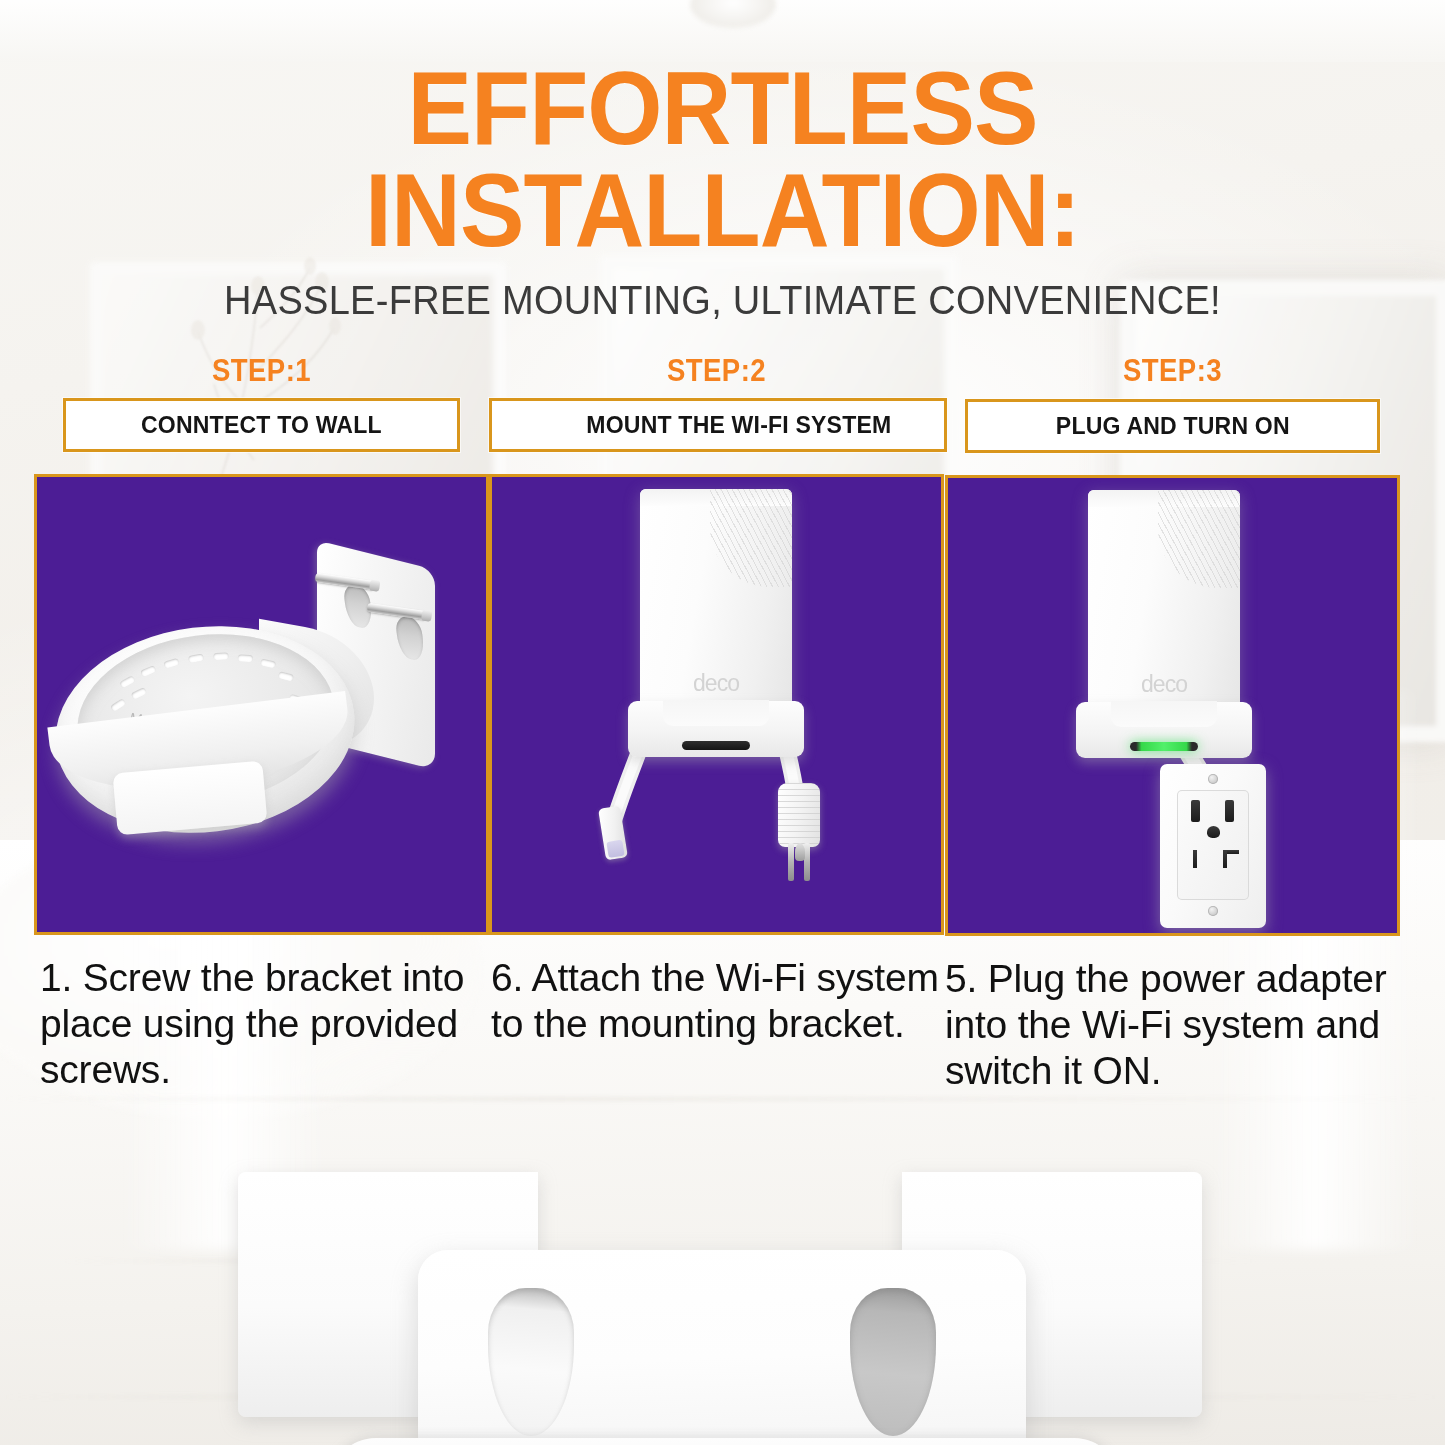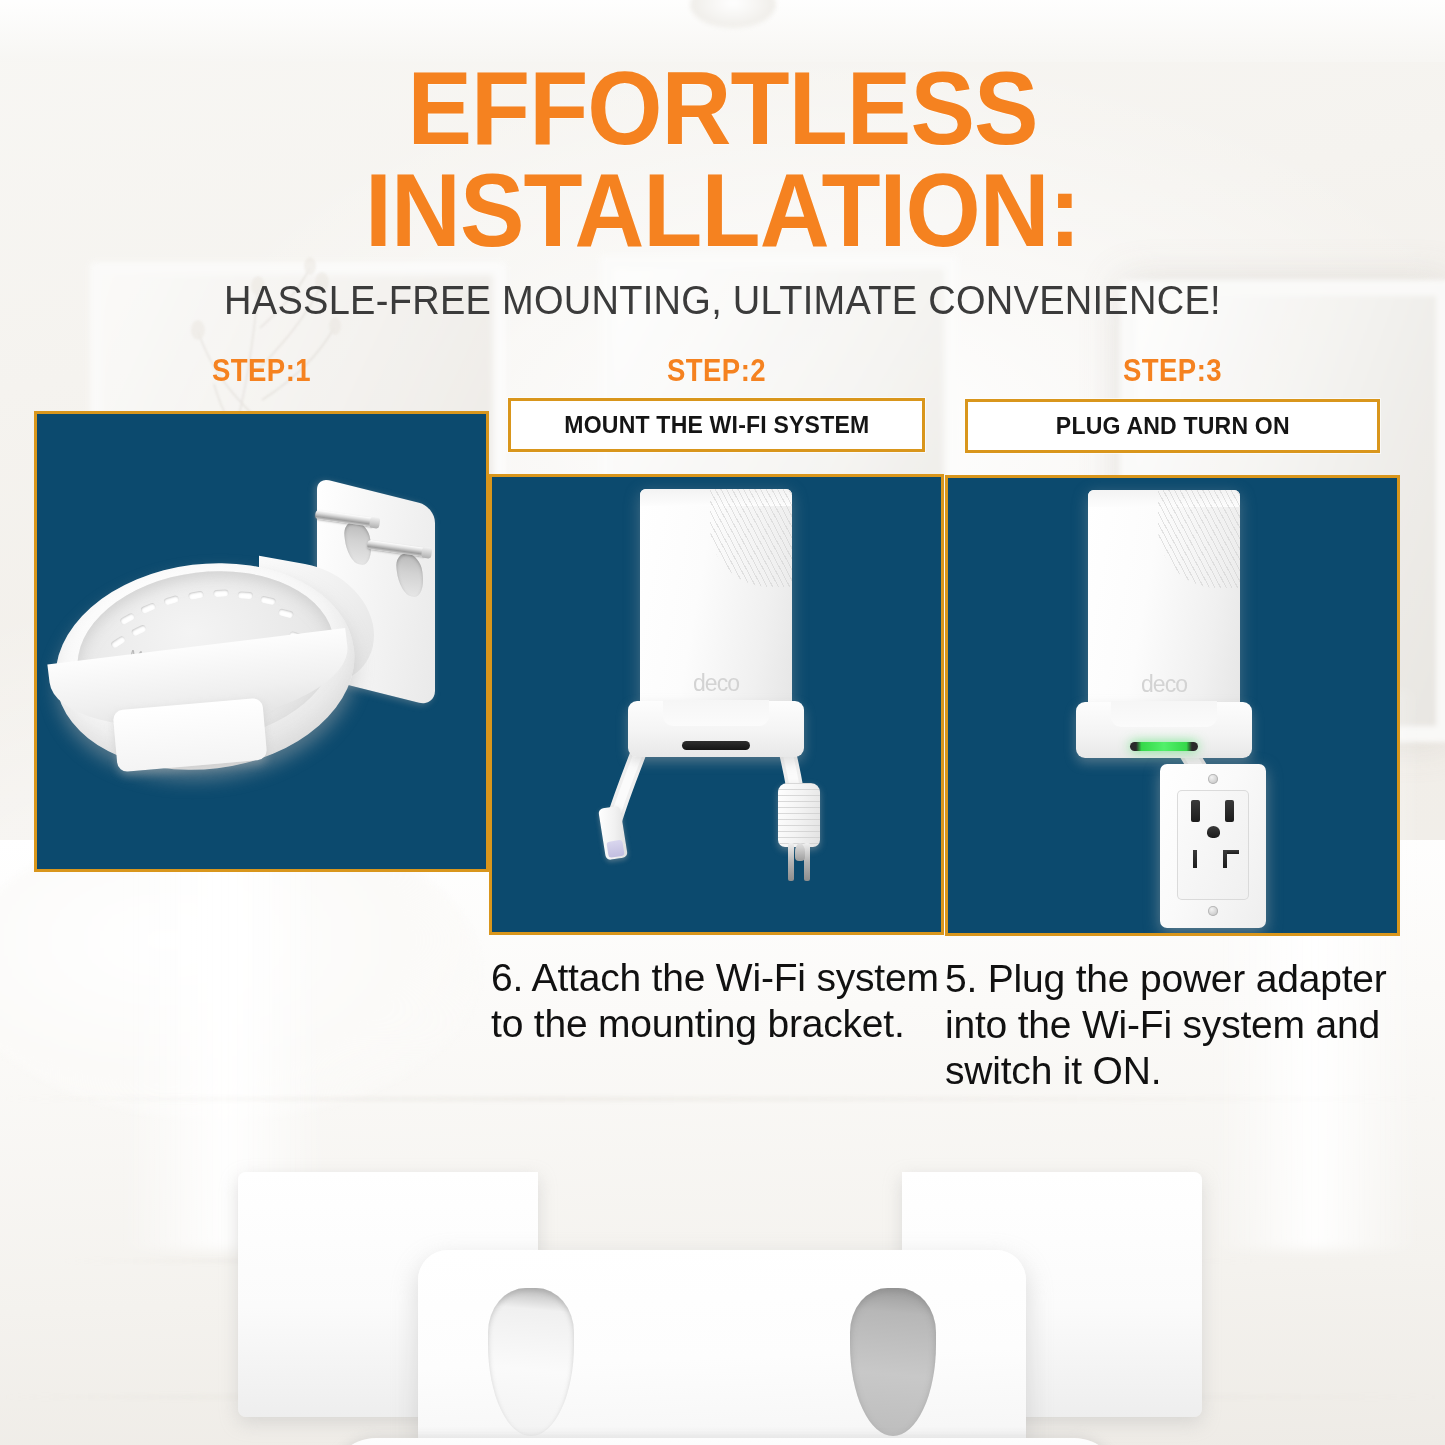--- a/index.html
+++ b/index.html
@@ -106,33 +106,33 @@
     margin:0 0 9px 0;
   }
   .step-label{
     height:48px;margin:0 auto;
     width:calc(100% - 64px);
     background:#ffffff;
     border:3px solid #d9961c;
     display:flex;align-items:center;justify-content:center;
     box-shadow:0 0 0 1px rgba(255,255,255,.6);
   }
-  .step.s2 .step-label{width:calc(100% - 44px);}
+  .step.s2 .step-label{width:calc(100% - 44px);padding-left:41px;}
   .step.s3 .step-label{width:calc(100% - 46px);margin-top:10px;}
   .step-label span{
     font-family:"Liberation Sans", sans-serif;
     font-weight:700;font-size:24px;letter-spacing:.2px;
     color:#151515;
     transform:scaleX(.96);transform-origin:center;
     white-space:nowrap;
   }
 
   .step-photo{
     position:relative;margin-top:22px;height:455px;
-    background:#0c4a6e;
+    background:#4c1d95;
     border:3px solid #d9961c;
     overflow:hidden;
   }
   .step-photo .inner{position:absolute;inset:0;}
 
   .step-caption{
     margin-top:20px;
     font-family:"Liberation Sans", sans-serif;
     font-weight:400;font-size:39px;line-height:1.18;
     color:#111111;
@@ -411,20 +411,23 @@
 
 <div class="header">
   <h1 class="title">EFFORTLESS INSTALLATION:</h1>
   <p class="subtitle">HASSLE-FREE MOUNTING, ULTIMATE CONVENIENCE!</p>
 </div>
 
 <div class="steps">
 
   <div class="step s1">
     <div class="step-num">STEP:1</div>
+    <div class="step-label">
+      <span>CONNTECT TO WALL</span>
+    </div>
 
     <div class="step-photo">
       <div class="inner br-wrap">
         <div class="br-plate"></div>
         <div class="br-keyhole br-kh1"></div>
         <div class="br-keyhole br-kh2"></div>
         <div class="br-screw br-scr1"></div>
         <div class="br-screw br-scr2"></div>
         <div class="br-neck"></div>
         <div class="br-ring"></div>
@@ -445,20 +448,21 @@
           <div class="br-vent" style="left:212px;top:96px;transform:rotate(30deg);"></div>
           <div class="br-vent" style="left:40px;top:124px;transform:rotate(-38deg);"></div>
           <div class="br-vent" style="left:200px;top:118px;transform:rotate(34deg);"></div>
         </div>
         <div class="br-made">Made in ch</div>
         <div class="br-front"></div>
         <div class="br-lip"></div>
       </div>
     </div>
 
+    <div class="step-caption">1. Screw the bracket into place using the provided screws.</div>
   </div>
 
   <div class="step s2">
     <div class="step-num">STEP:2</div>
     <div class="step-label">
       <span>MOUNT THE WI-FI SYSTEM</span>
     </div>
 
     <div class="step-photo">
       <div class="inner">

